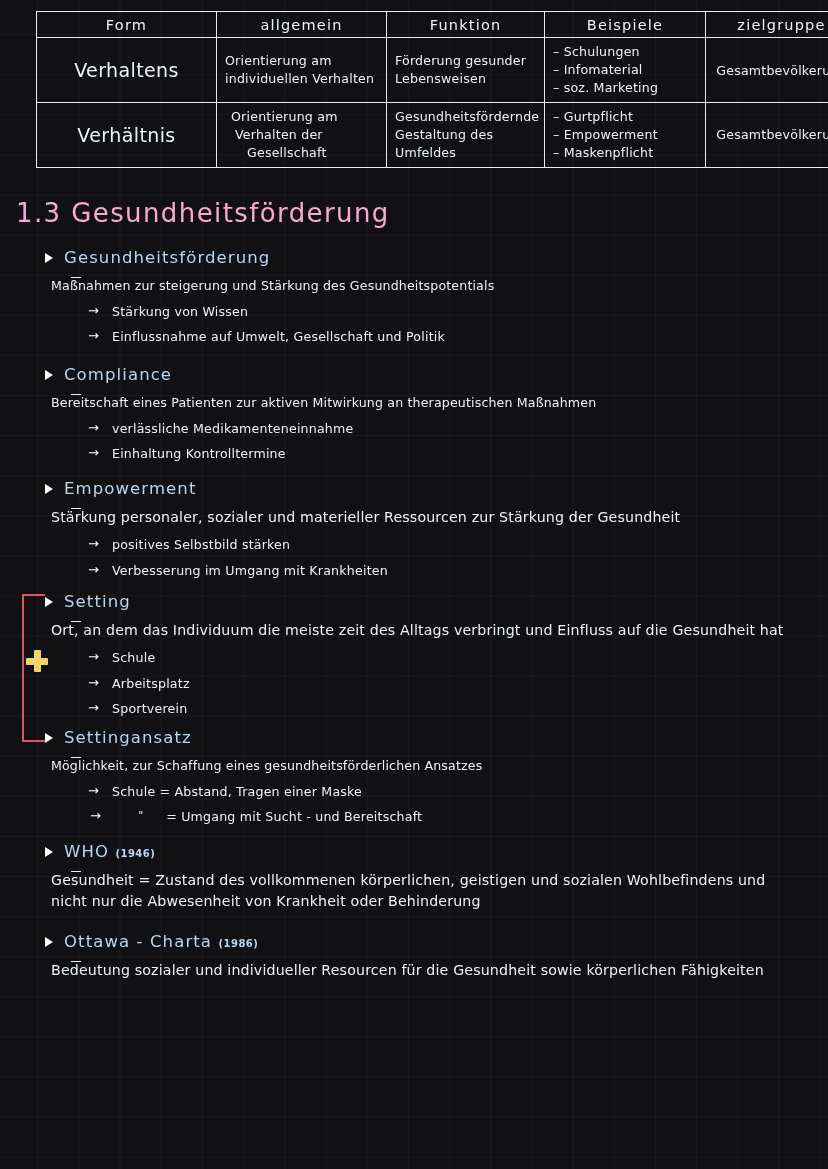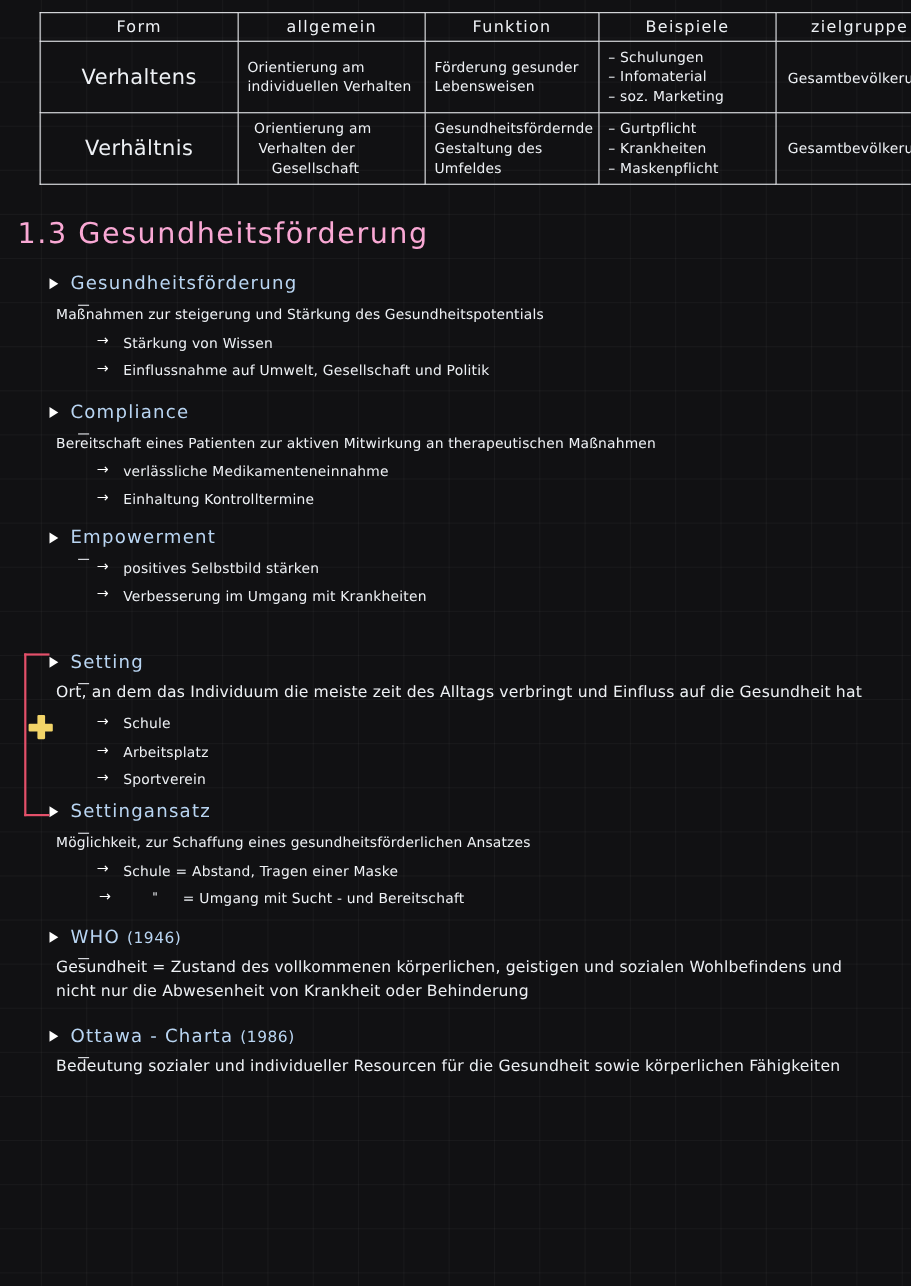--- a/index.html
+++ b/index.html
@@ -117,22 +117,23 @@
   .lvl1 .tri {
     position: absolute;
     left: 45px;
     top: 5px;
     width: 0; height: 0;
     border-left: 8px solid #ffffff;
     border-top: 5.5px solid transparent;
     border-bottom: 5.5px solid transparent;
   }
   .lvl1 .year {
-    font-size: 14px;
+    font-size: 10px;
     letter-spacing: 0.5px;
+    font-weight: bold;
   }
 
   .lvl2 {
     position: relative;
     padding-left: 51px;
     margin-top: 7px;
     font-size: 12.6px;
     color: #eef1f5;
     line-height: 1.52;
     letter-spacing: 0.15px;
@@ -252,21 +253,21 @@
           <div style="padding-left:10px">Verhalten der</div>
           <div style="padding-left:22px">Gesellschaft</div>
         </td>
         <td class="cell-text">
           <div>Gesundheitsfördernde</div>
           <div>Gestaltung des</div>
           <div>Umfeldes</div>
         </td>
         <td class="cell-list">
           <div>– Gurtpflicht</div>
-          <div>– Krankheiten</div>
+          <div>– Empowerment</div>
           <div>– Maskenpflicht</div>
         </td>
         <td class="cell-target">Gesamtbevölkerung</td>
       </tr>
     </tbody>
   </table>
 
   <h1 class="section-heading">1.3 Gesundheitsförderung</h1>
 
   <div id="red-bracket"></div>
@@ -310,20 +311,21 @@
     </div>
   </div>
 
   <div class="block" style="top:479px;">
     <div class="lvl1">
       <span class="tri"></span>
       <span>Empowerment</span>
     </div>
     <div class="lvl2 big">
       <span class="dash"></span>
+      <span>Stärkung personaler, sozialer und materieller Ressourcen zur Stärkung der Gesundheit</span>
     </div>
     <div class="lvl3">
       <span class="arrow">→</span>
       <span>positives Selbstbild stärken</span>
     </div>
     <div class="lvl3">
       <span class="arrow">→</span>
       <span>Verbesserung im Umgang mit Krankheiten</span>
     </div>
   </div>

